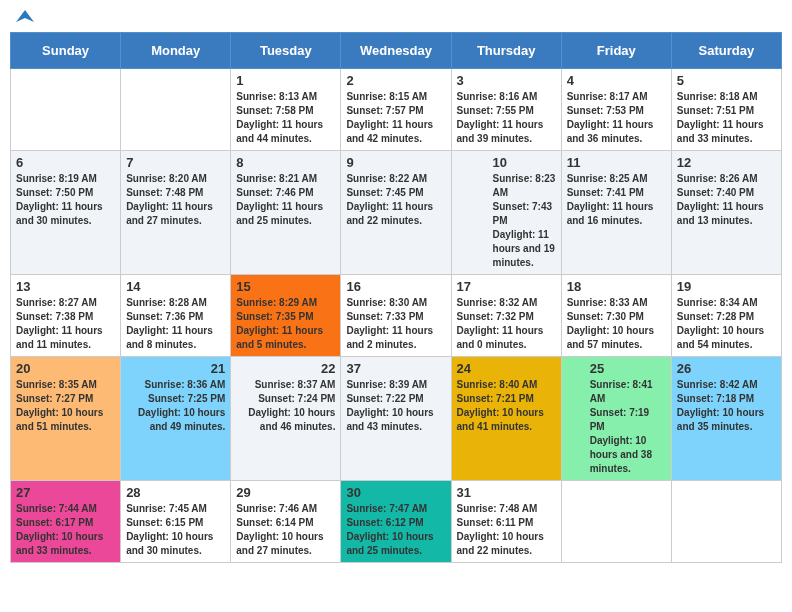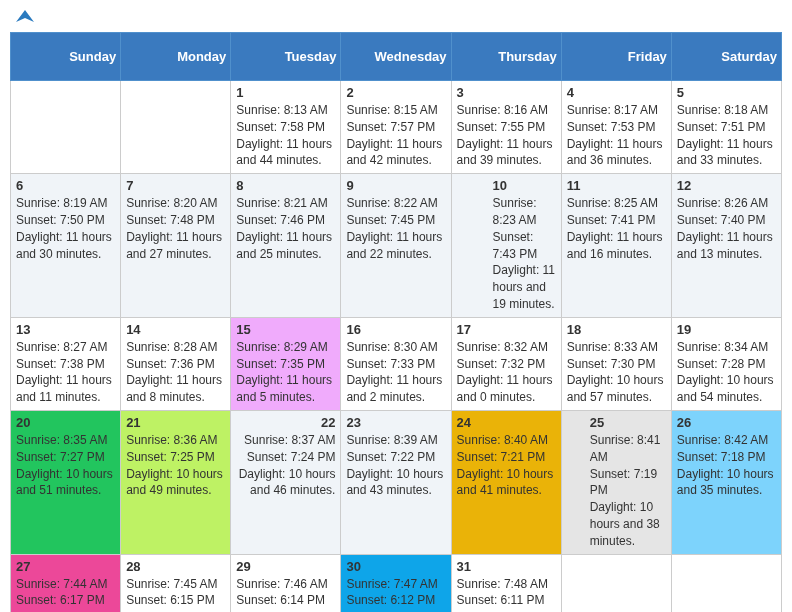--- a/index.html
+++ b/index.html
@@ -50,22 +50,22 @@
     .calendar {
       width: 100%;
       border-collapse: collapse;
       border: 1px solid #ccc;
     }
     .calendar th {
       background-color: #3a7abf;
       color: #fff;
       font-size: 13px;
       font-weight: bold;
-      padding: 16px 4px;
-      text-align: right;
+      padding: 10px 4px;
+      text-align: center;
       border: 1px solid #5090cc;
     }
     .calendar td {
       border: 1px solid #ccc;
       vertical-align: top;
       padding: 4px 5px;
       font-size: 10.5px;
       color: #333;
       width: calc(100% / 7);
       min-height: 70px;
@@ -78,23 +78,24 @@
       background: #fff;
     }
     .day-num {
       font-size: 13px;
       font-weight: bold;
       color: #333;
       display: block;
       margin-bottom: 2px;
     }
     .cell-text {
-      font-size: 12px;
+      font-size: 10px;
       color: #333;
       line-height: 1.4;
+      font-weight: bold;
     }
     .empty-cell {
       background: #fff !important;
     }
   </style>
 </head>
 <body>
 
 <div class="header">
   <div class="logo">
@@ -181,21 +182,21 @@
       </tr>
       <tr>
         <td style="background: rgb(255, 255, 255);">
           <span class="day-num">13</span>
           <div class="cell-text">Sunrise: 8:27 AM<br>Sunset: 7:38 PM<br>Daylight: 11 hours and 11 minutes.</div>
         </td>
         <td style="background: rgb(255, 255, 255);">
           <span class="day-num">14</span>
           <div class="cell-text">Sunrise: 8:28 AM<br>Sunset: 7:36 PM<br>Daylight: 11 hours and 8 minutes.</div>
         </td>
-        <td style="background: #f0abfc;">
+        <td style="background: #f97316;">
           <span class="day-num">15</span>
           <div class="cell-text">Sunrise: 8:29 AM<br>Sunset: 7:35 PM<br>Daylight: 11 hours and 5 minutes.</div>
         </td>
         <td style="background: rgb(255, 255, 255);">
           <span class="day-num">16</span>
           <div class="cell-text">Sunrise: 8:30 AM<br>Sunset: 7:33 PM<br>Daylight: 11 hours and 2 minutes.</div>
         </td>
         <td style="background: rgb(255, 255, 255);">
           <span class="day-num">17</span>
           <div class="cell-text">Sunrise: 8:32 AM<br>Sunset: 7:32 PM<br>Daylight: 11 hours and 0 minutes.</div>
@@ -203,41 +204,41 @@
         <td style="background: rgb(255, 255, 255);">
           <span class="day-num">18</span>
           <div class="cell-text">Sunrise: 8:33 AM<br>Sunset: 7:30 PM<br>Daylight: 10 hours and 57 minutes.</div>
         </td>
         <td style="background: rgb(255, 255, 255);">
           <span class="day-num">19</span>
           <div class="cell-text">Sunrise: 8:34 AM<br>Sunset: 7:28 PM<br>Daylight: 10 hours and 54 minutes.</div>
         </td>
       </tr>
       <tr>
-        <td style="background: #22c55e;">
+        <td style="background: #fdba74;">
           <span class="day-num">20</span>
           <div class="cell-text">Sunrise: 8:35 AM<br>Sunset: 7:27 PM<br>Daylight: 10 hours and 51 minutes.</div>
         </td>
-        <td style="background: #bef264;">
+        <td style="background: #7dd3fc; text-align: right;">
           <span class="day-num">21</span>
           <div class="cell-text">Sunrise: 8:36 AM<br>Sunset: 7:25 PM<br>Daylight: 10 hours and 49 minutes.</div>
         </td>
         <td style="background: rgb(240, 244, 248); text-align: right;">
           <span class="day-num">22</span>
           <div class="cell-text">Sunrise: 8:37 AM<br>Sunset: 7:24 PM<br>Daylight: 10 hours and 46 minutes.</div>
         </td>
         <td style="background: rgb(240, 244, 248);">
-          <span class="day-num">23</span>
+          <span class="day-num">37</span>
           <div class="cell-text">Sunrise: 8:39 AM<br>Sunset: 7:22 PM<br>Daylight: 10 hours and 43 minutes.</div>
         </td>
         <td style="background: #eab308;">
           <span class="day-num">24</span>
           <div class="cell-text">Sunrise: 8:40 AM<br>Sunset: 7:21 PM<br>Daylight: 10 hours and 41 minutes.</div>
         </td>
-        <td style="background: #e5e5e5; padding-left: 28px;">
+        <td style="background: #86efac; padding-left: 28px;">
           <span class="day-num">25</span>
           <div class="cell-text">Sunrise: 8:41 AM<br>Sunset: 7:19 PM<br>Daylight: 10 hours and 38 minutes.</div>
         </td>
         <td style="background: #7dd3fc;">
           <span class="day-num">26</span>
           <div class="cell-text">Sunrise: 8:42 AM<br>Sunset: 7:18 PM<br>Daylight: 10 hours and 35 minutes.</div>
         </td>
       </tr>
       <tr>
         <td style="background: #ec4899;">
@@ -245,21 +246,21 @@
           <div class="cell-text">Sunrise: 7:44 AM<br>Sunset: 6:17 PM<br>Daylight: 10 hours and 33 minutes.</div>
         </td>
         <td style="background: rgb(255, 255, 255);">
           <span class="day-num">28</span>
           <div class="cell-text">Sunrise: 7:45 AM<br>Sunset: 6:15 PM<br>Daylight: 10 hours and 30 minutes.</div>
         </td>
         <td style="background: rgb(255, 255, 255);">
           <span class="day-num">29</span>
           <div class="cell-text">Sunrise: 7:46 AM<br>Sunset: 6:14 PM<br>Daylight: 10 hours and 27 minutes.</div>
         </td>
-        <td style="background: #0ea5e9; margin-left: 44px;">
+        <td style="background: #14b8a6; margin-left: 44px;">
           <span class="day-num">30</span>
           <div class="cell-text">Sunrise: 7:47 AM<br>Sunset: 6:12 PM<br>Daylight: 10 hours and 25 minutes.</div>
         </td>
         <td style="background: rgb(255, 255, 255);">
           <span class="day-num">31</span>
           <div class="cell-text">Sunrise: 7:48 AM<br>Sunset: 6:11 PM<br>Daylight: 10 hours and 22 minutes.</div>
         </td>
         <td class="empty-cell" style="background: rgb(255, 255, 255);"></td>
         <td class="empty-cell" style="background: rgb(255, 255, 255);"></td>
       </tr>

